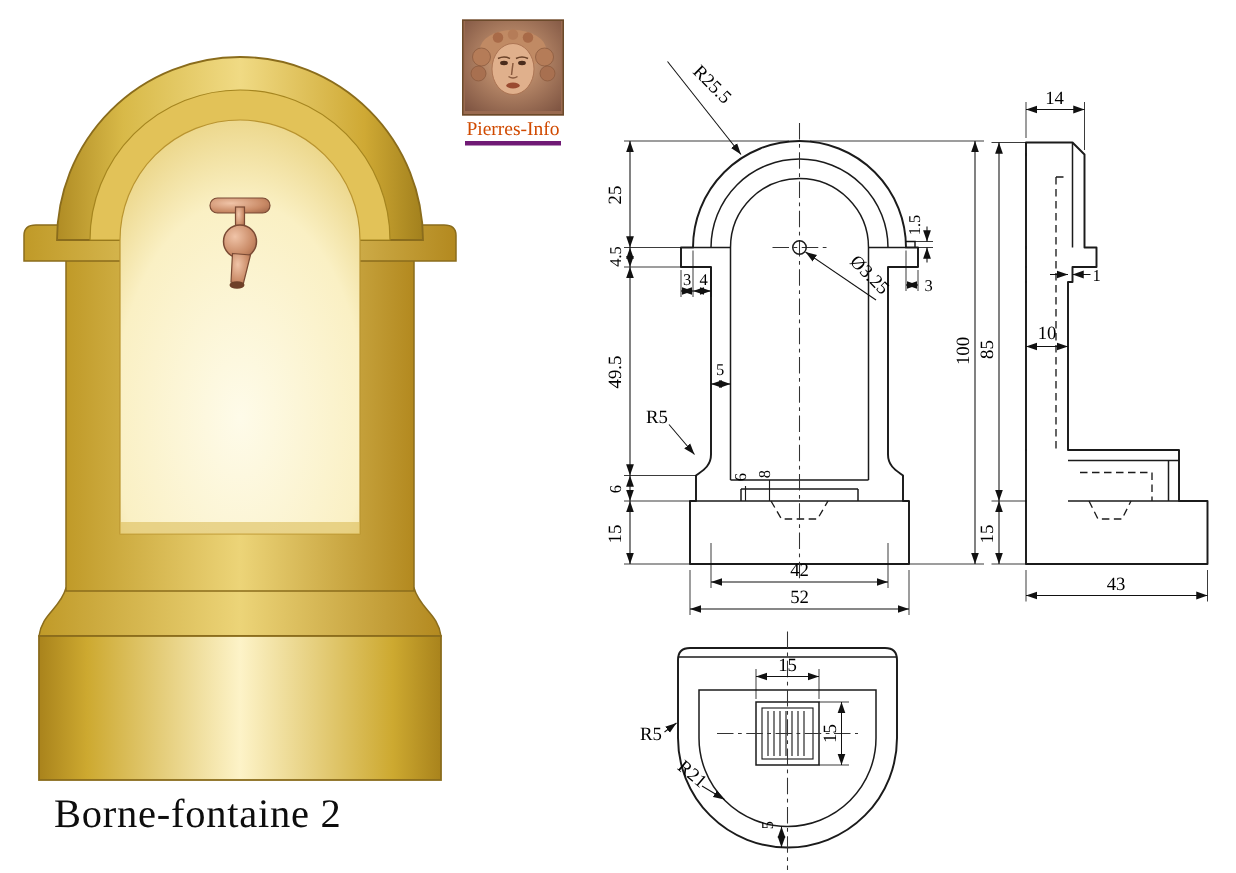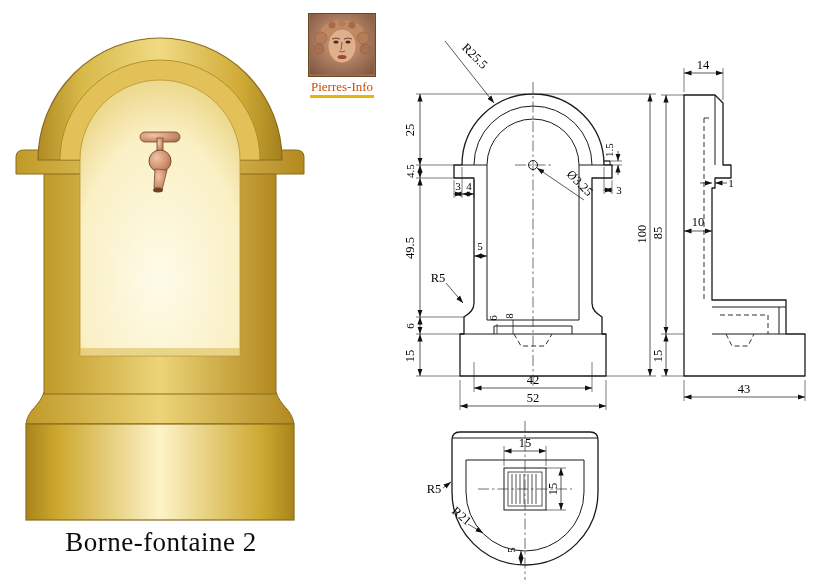--- a/index.html
+++ b/index.html
@@ -1,23 +1,23 @@
 <!DOCTYPE html>
 <html><head>
 <meta charset="utf-8">
 <style>
   html,body{margin:0;padding:0;background:#e8e8e8;}
   .canvas{position:relative;width:824px;height:582px;background:#ffffff;overflow:hidden;
           font-family:"Liberation Serif",serif;}
-  .caption{position:absolute;left:36px;top:527px;width:250px;text-align:center;
+  .caption{position:absolute;left:36px;top:527px;width:250px;text-align:left;
            font-size:27px;color:#0d0d0d;letter-spacing:.5px;}
   .logo{position:absolute;left:306px;top:13px;width:72px;text-align:center;}
   .logo .frame{width:66px;height:62px;margin:0 auto;border:1px solid #6b4a2a;background:#9a6a50;}
   .logo .label{display:inline-block;margin-top:2px;font-size:13px;color:#d04a00;
-               border-bottom:3px solid #eab308;line-height:1.15;padding:0 1px;}
+               border-bottom:3px solid #701a75;line-height:1.15;padding:0 1px;}
   svg{position:absolute;}
   .ol{fill:none;stroke:#1b1b1b;stroke-width:1.3;stroke-linejoin:round;}
   .ln{fill:none;stroke:#1b1b1b;stroke-width:1;}
   .thin{fill:none;stroke:#1b1b1b;stroke-width:.75;}
   .dash{fill:none;stroke:#1b1b1b;stroke-width:.9;stroke-dasharray:5 3;}
   .cl{fill:none;stroke:#333;stroke-width:.7;stroke-dasharray:11 3 2.5 3;}
   .dim-l{fill:none;stroke:#111;stroke-width:.7;}
   .ext{fill:none;stroke:#111;stroke-width:.55;}
   .dim{font-family:"Liberation Serif",serif;font-size:12.5px;fill:#000;text-anchor:middle;}
   .dim-sm{font-size:11px;}

